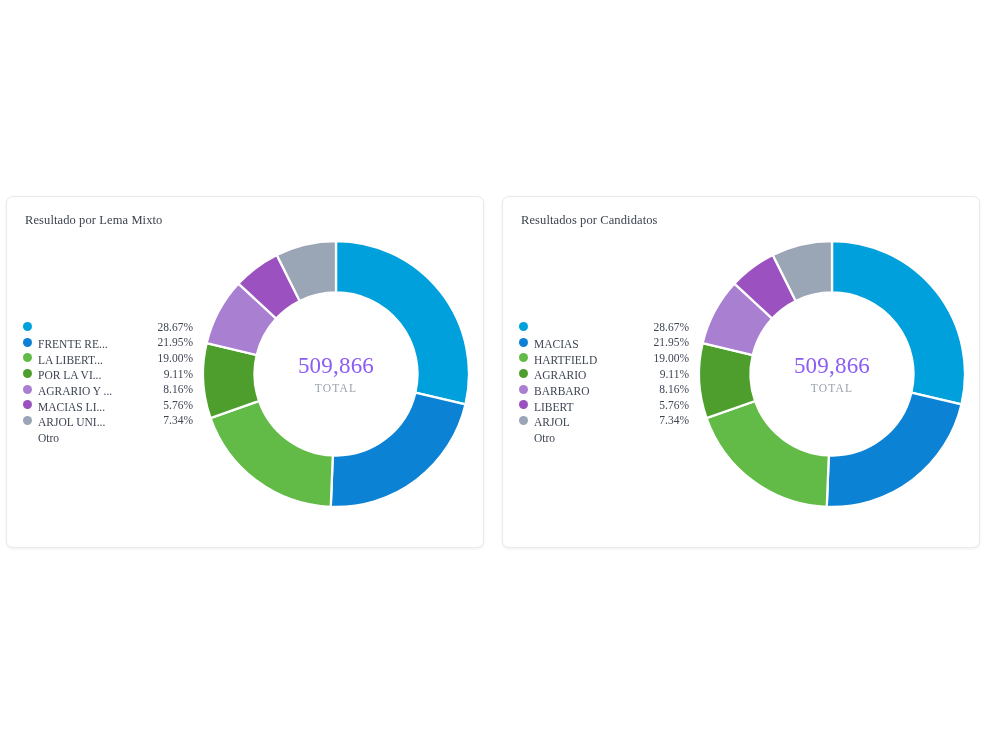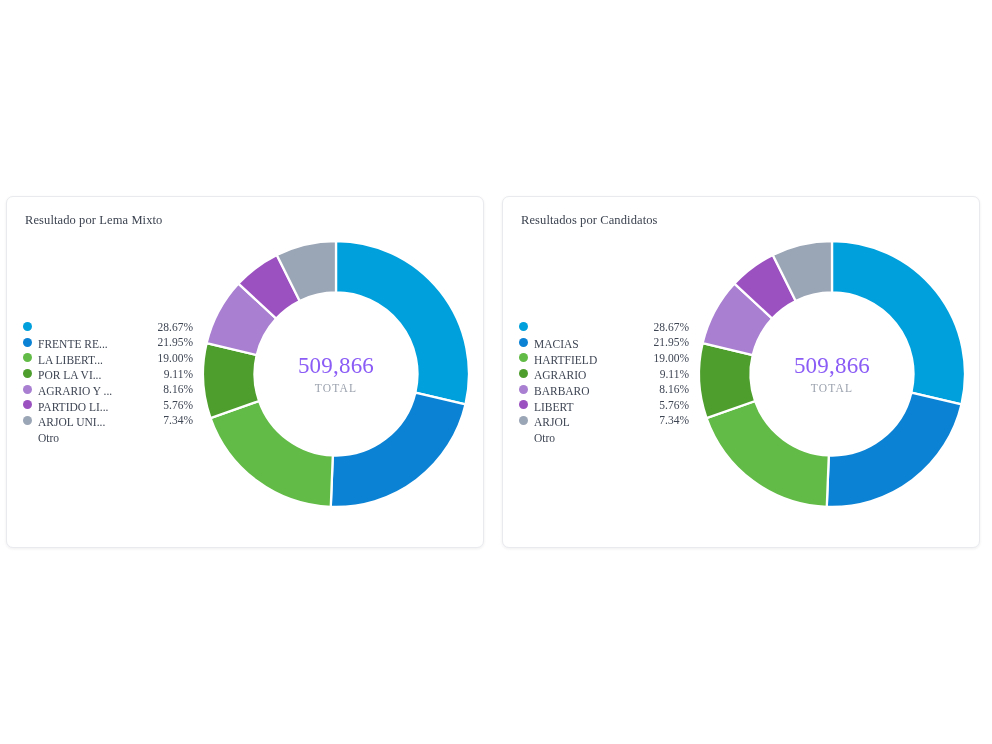--- a/index.html
+++ b/index.html
@@ -152,21 +152,21 @@
           <span class="legend-label">POR LA VI...</span>
           <span class="legend-value">19.00%</span>
         </div>
         <div class="legend-row">
           <span class="legend-dot" style="background: rgb(78, 158, 46);"></span>
           <span class="legend-label">AGRARIO Y ...</span>
           <span class="legend-value">9.11%</span>
         </div>
         <div class="legend-row">
           <span class="legend-dot" style="background: rgb(168, 127, 209);"></span>
-          <span class="legend-label">PARTIDO LI...</span>
+          <span class="legend-label">MACIAS LI...</span>
           <span class="legend-value">8.16%</span>
         </div>
         <div class="legend-row">
           <span class="legend-dot" style="background: rgb(155, 81, 192);"></span>
           <span class="legend-label">ARJOL UNI...</span>
           <span class="legend-value">5.76%</span>
         </div>
         <div class="legend-row">
           <span class="legend-dot" style="background: rgb(154, 165, 181);"></span>
           <span class="legend-label">Otro</span>

